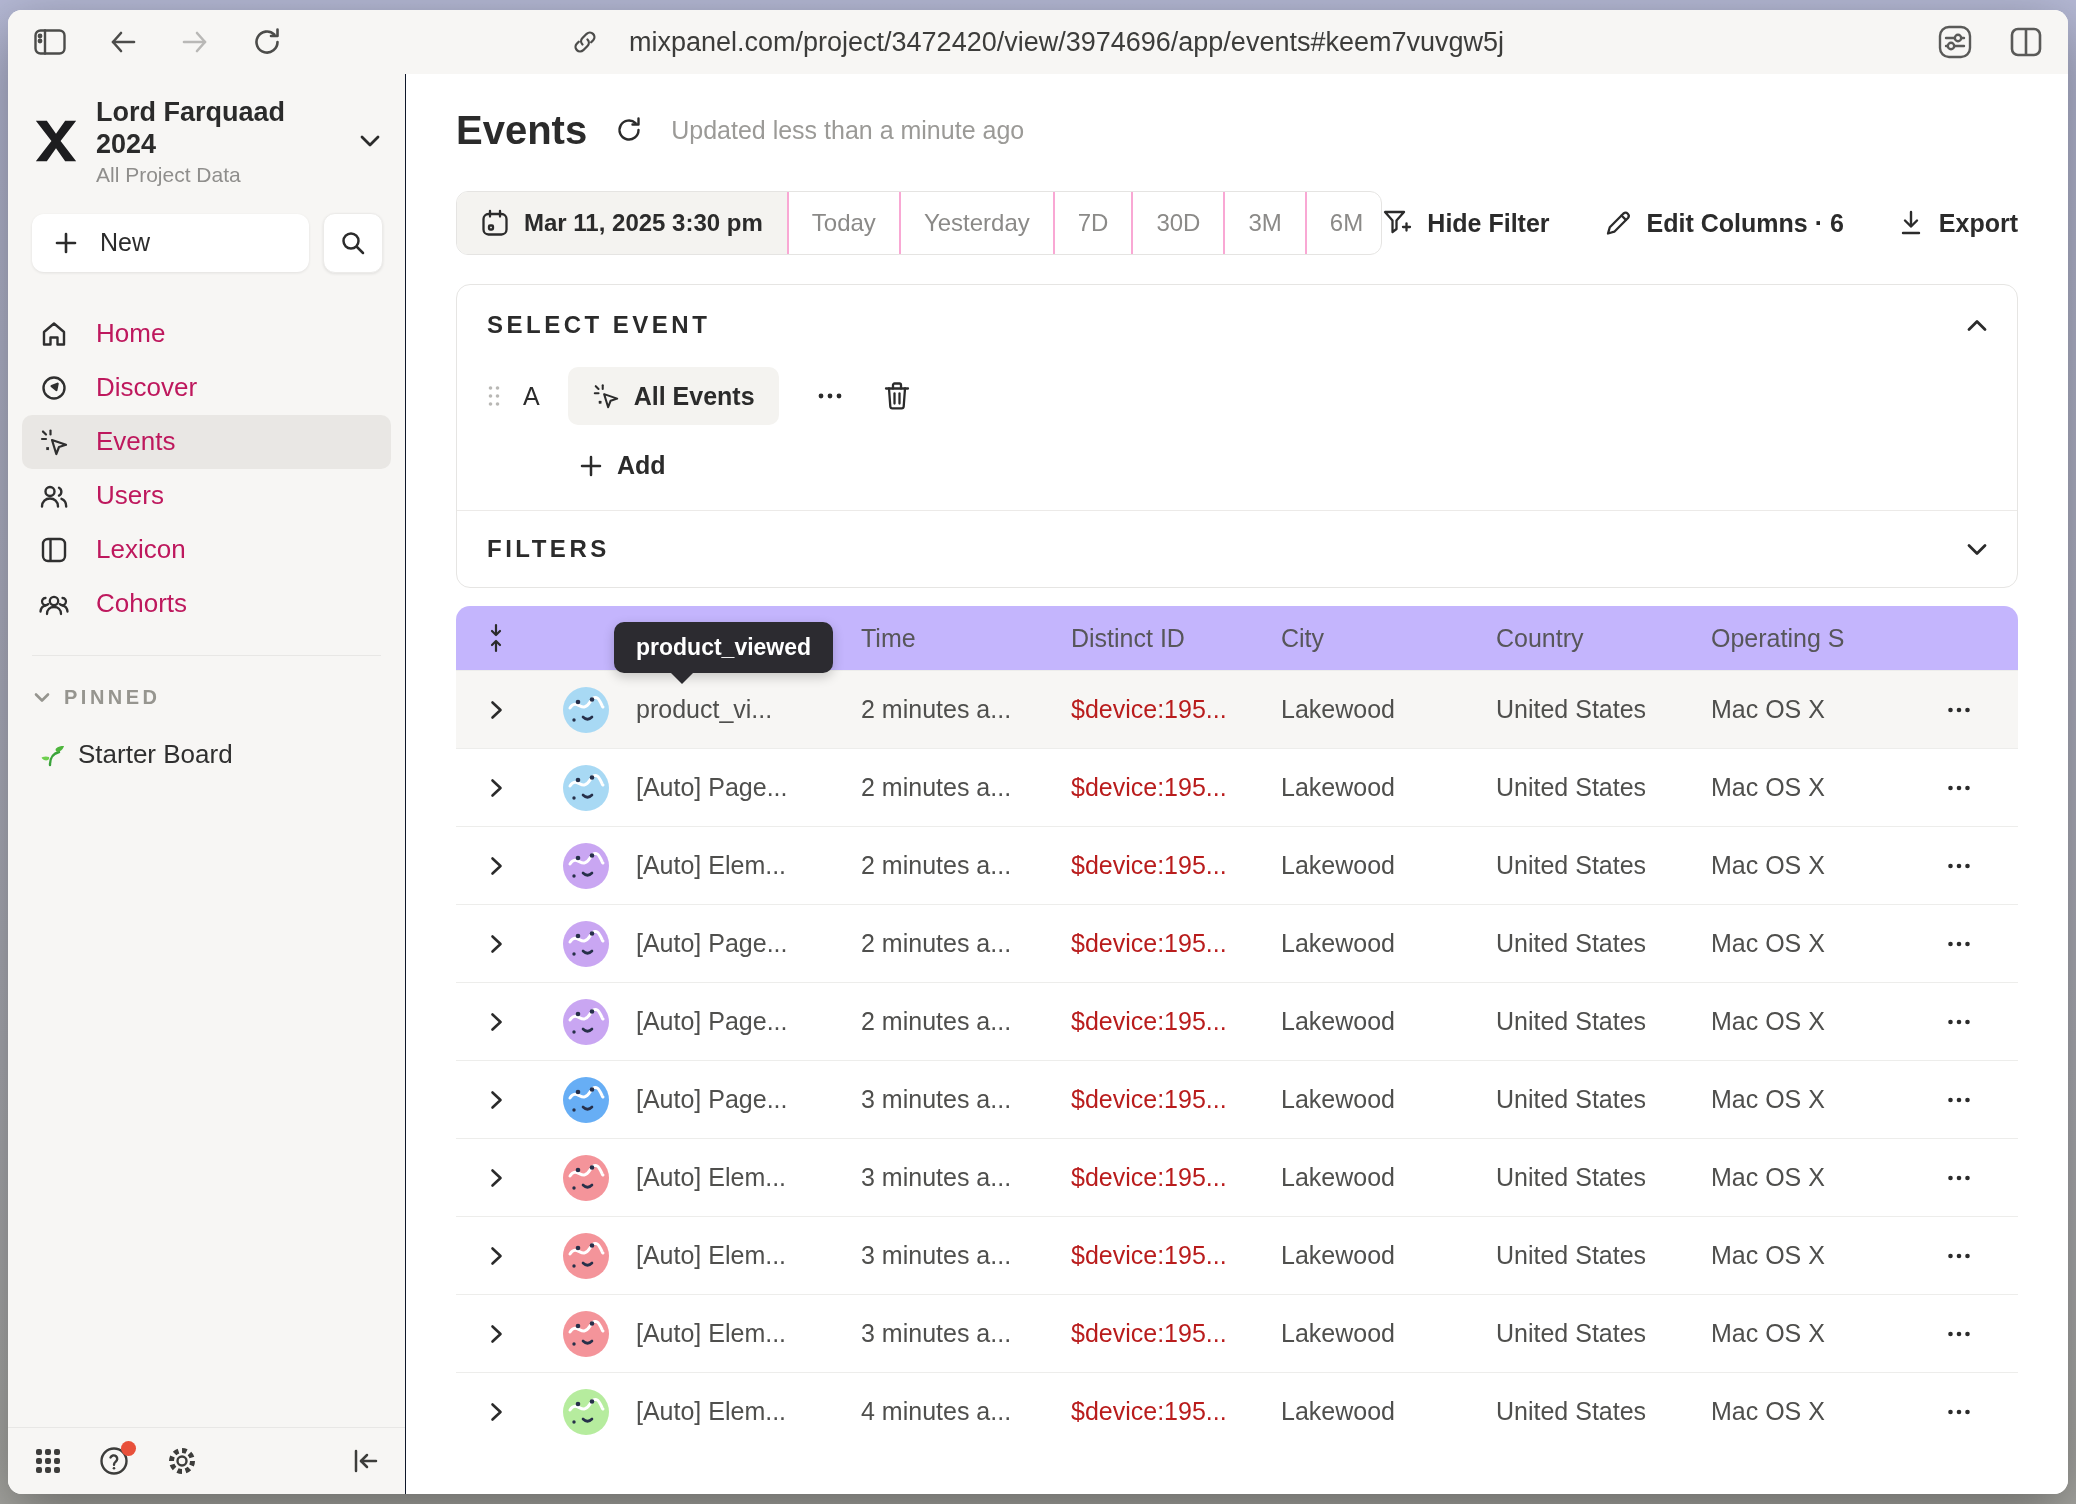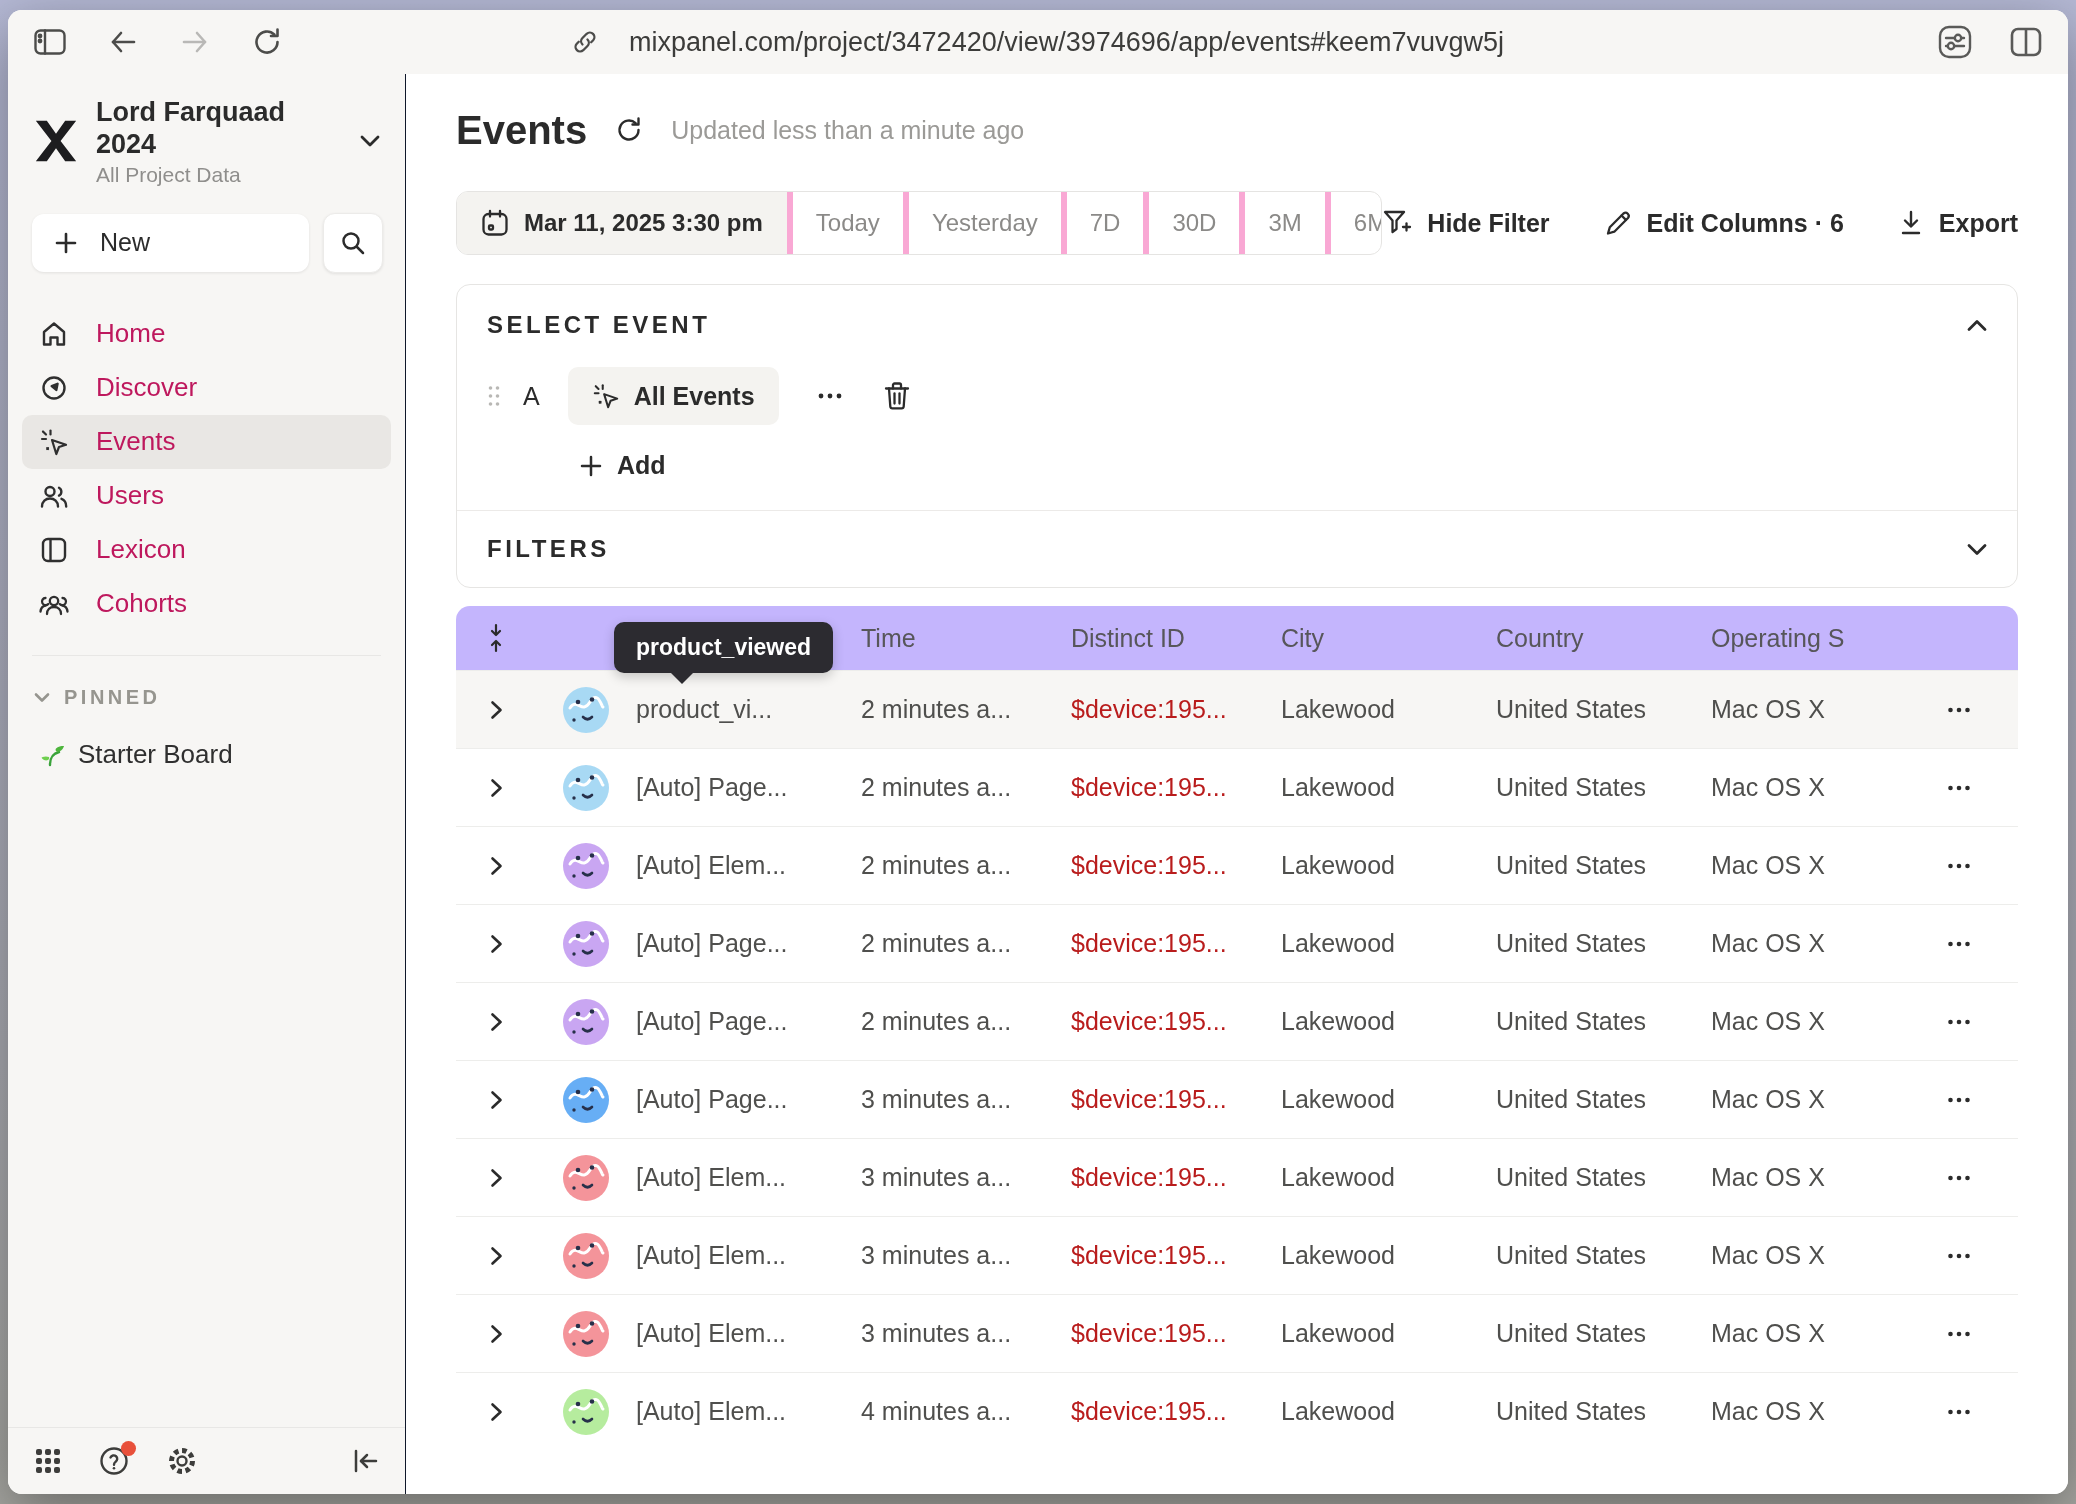--- a/index.html
+++ b/index.html
@@ -47,21 +47,21 @@
   .collapse-btn{margin-left:auto;}
   
   .page-head{display:flex;align-items:center;gap:28px;height:52px;}
   .page-title{font-size:40px;font-weight:700;color:#2b2b2b;}
   .updated{font-size:25px;color:#9b9a97;}
   
   .controls{margin-top:36px;display:flex;align-items:center;height:62px;}
   .range-group{display:flex;height:62px;border:1px solid #e5e4e2;border-radius:12px;overflow:hidden;background:#fff;}
   .date-btn{display:flex;align-items:center;gap:15px;background:#f4f3f0;padding:0 24px;
     font-size:24px;font-weight:700;color:#2b2b2b;cursor:pointer;white-space:nowrap;}
-  .preset{display:flex;align-items:center;gap:8px;padding:0 23px;border-left:6px solid #f9a8d4;
+  .preset{display:flex;align-items:center;gap:8px;padding:0 23px;border-left:2px solid #f9a8d4;
     font-size:24px;color:#8b8a88;cursor:pointer;white-space:nowrap;}
   .right-actions{margin-left:auto;display:flex;align-items:center;gap:54px;}
   .action{display:flex;align-items:center;gap:15px;font-size:25px;font-weight:600;color:#2b2b2b;cursor:pointer;white-space:nowrap;}
   
   .card{margin-top:30px;border:1px solid #e6e5e3;border-radius:14px;background:#fff;}
   .card-sec1{padding:26px 30px 30px 30px;}
   .sec-head{display:flex;align-items:center;}
   .sec-label{font-size:24px;font-weight:700;letter-spacing:3.5px;color:#2b2b2b;}
   .sec-chev{margin-left:auto;color:#2b2b2b;cursor:pointer;}
   .event-row{margin-top:28px;display:flex;align-items:center;}

